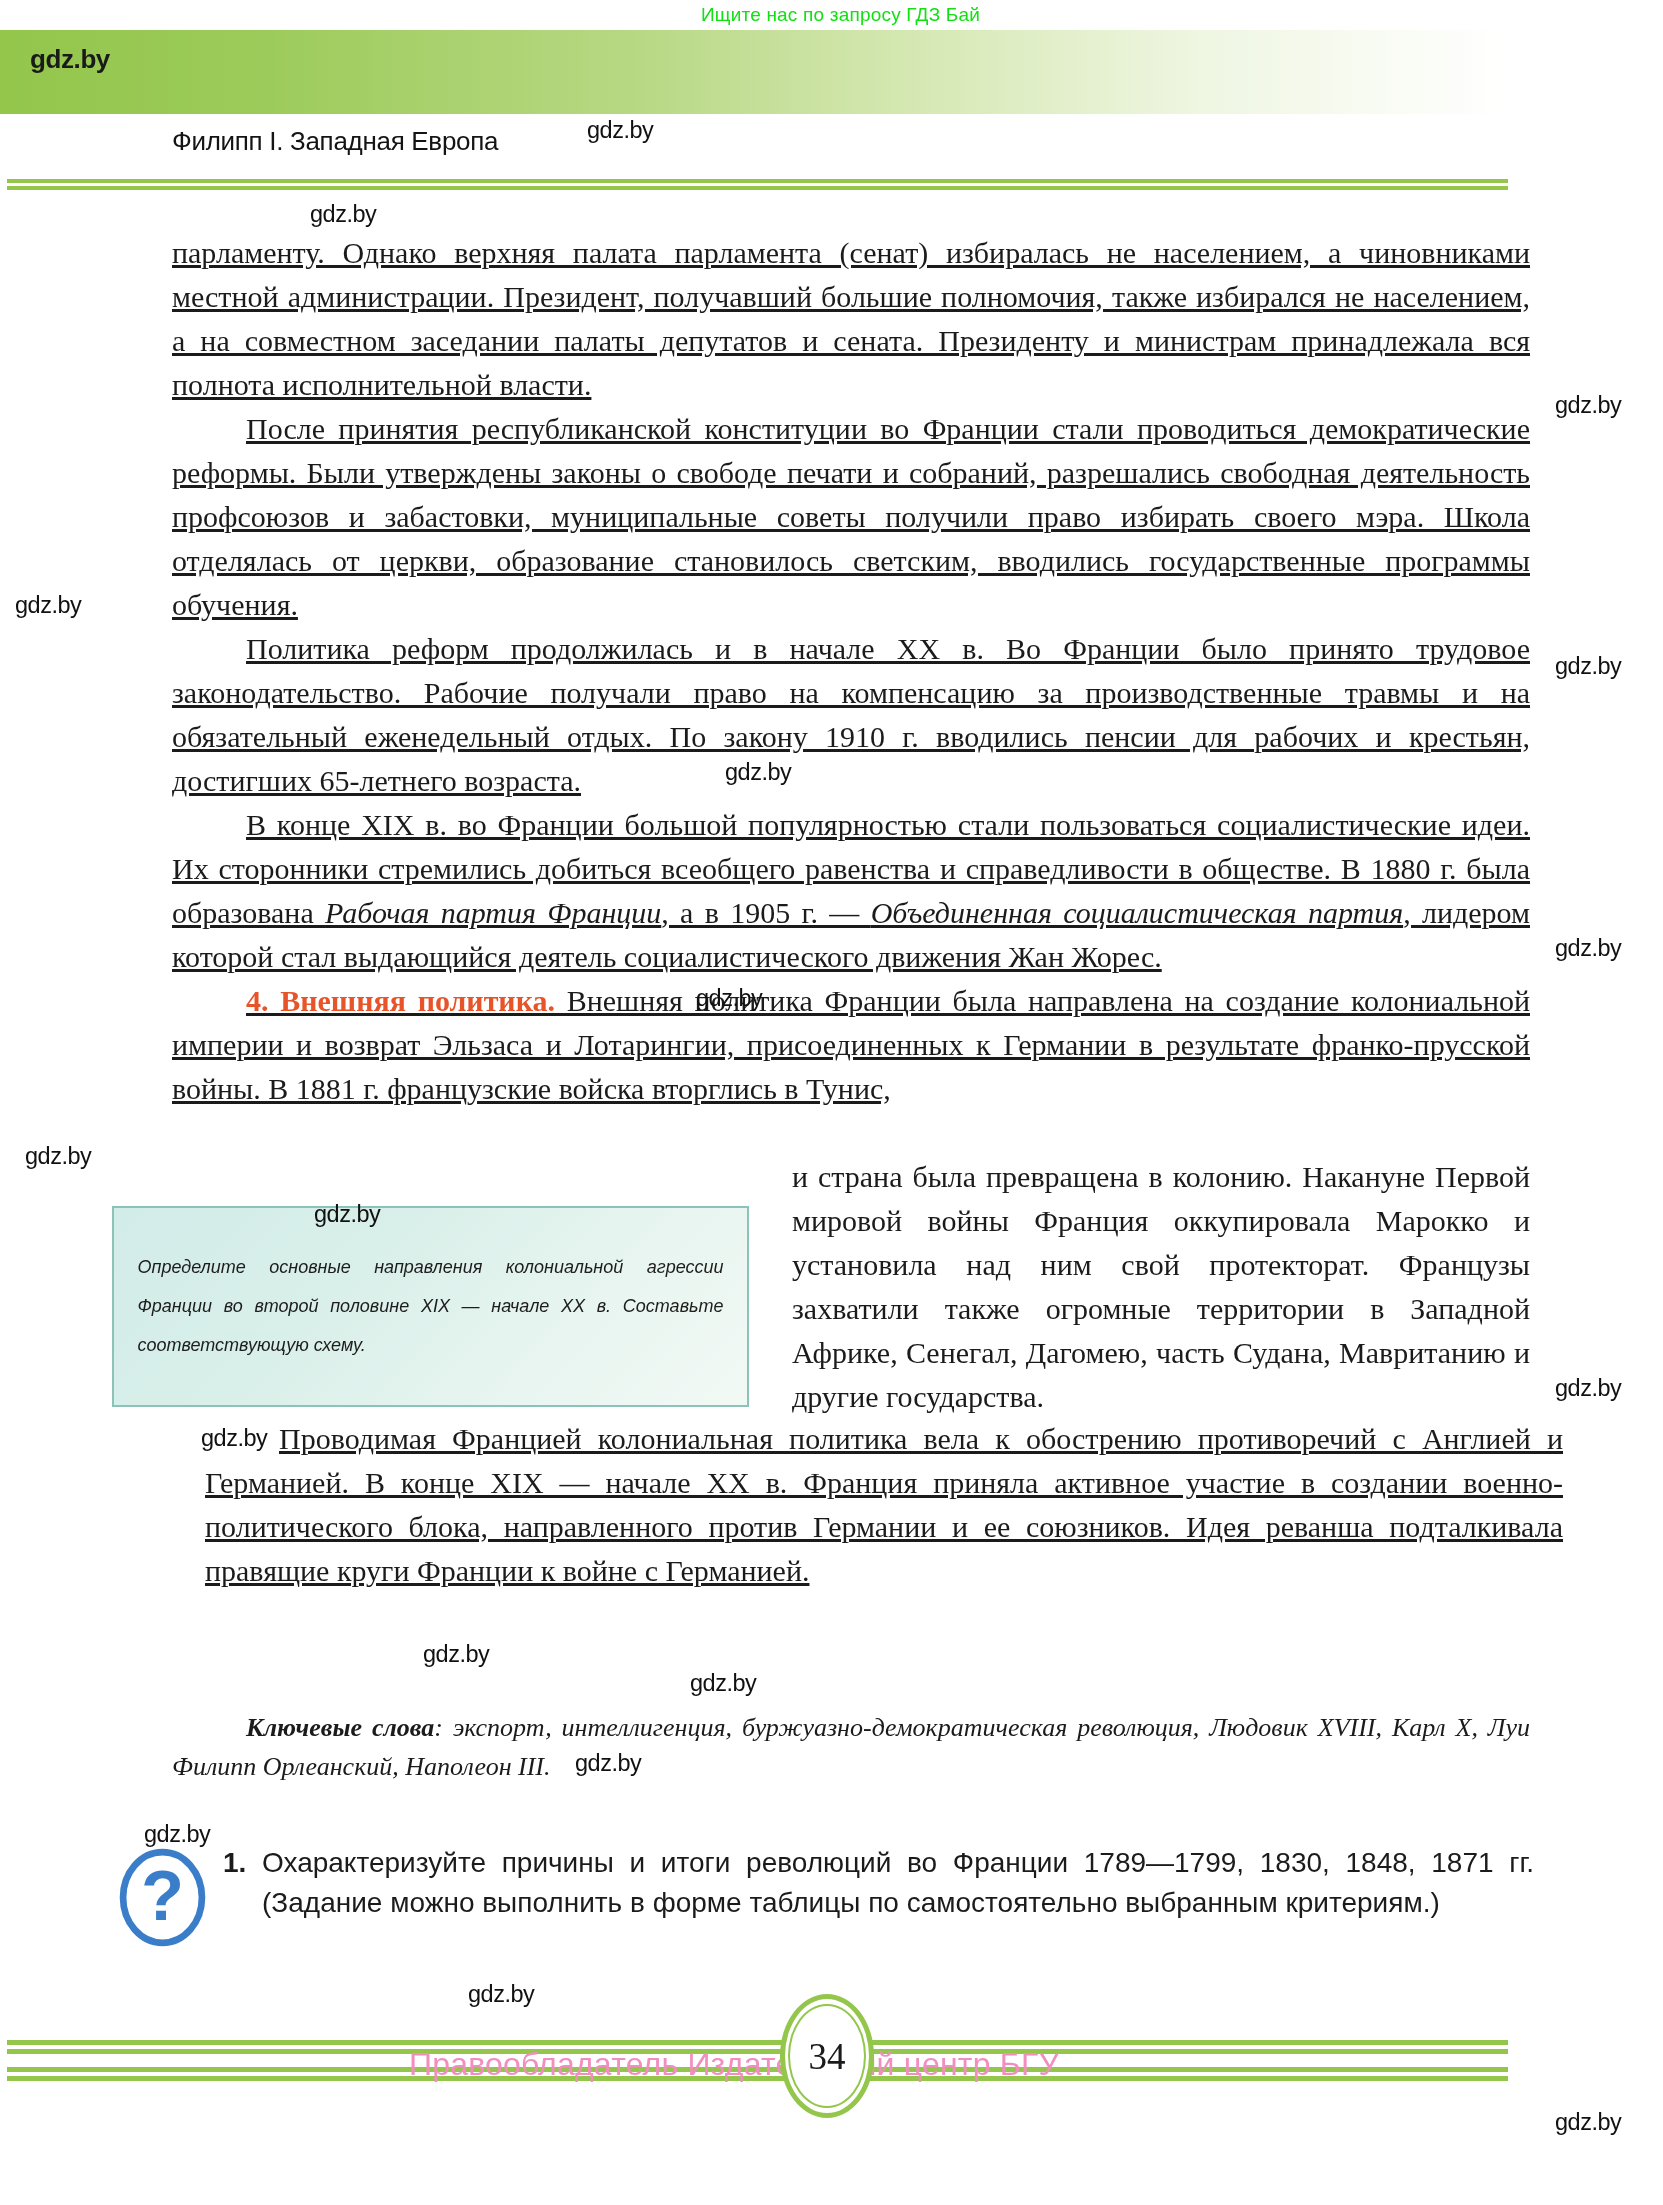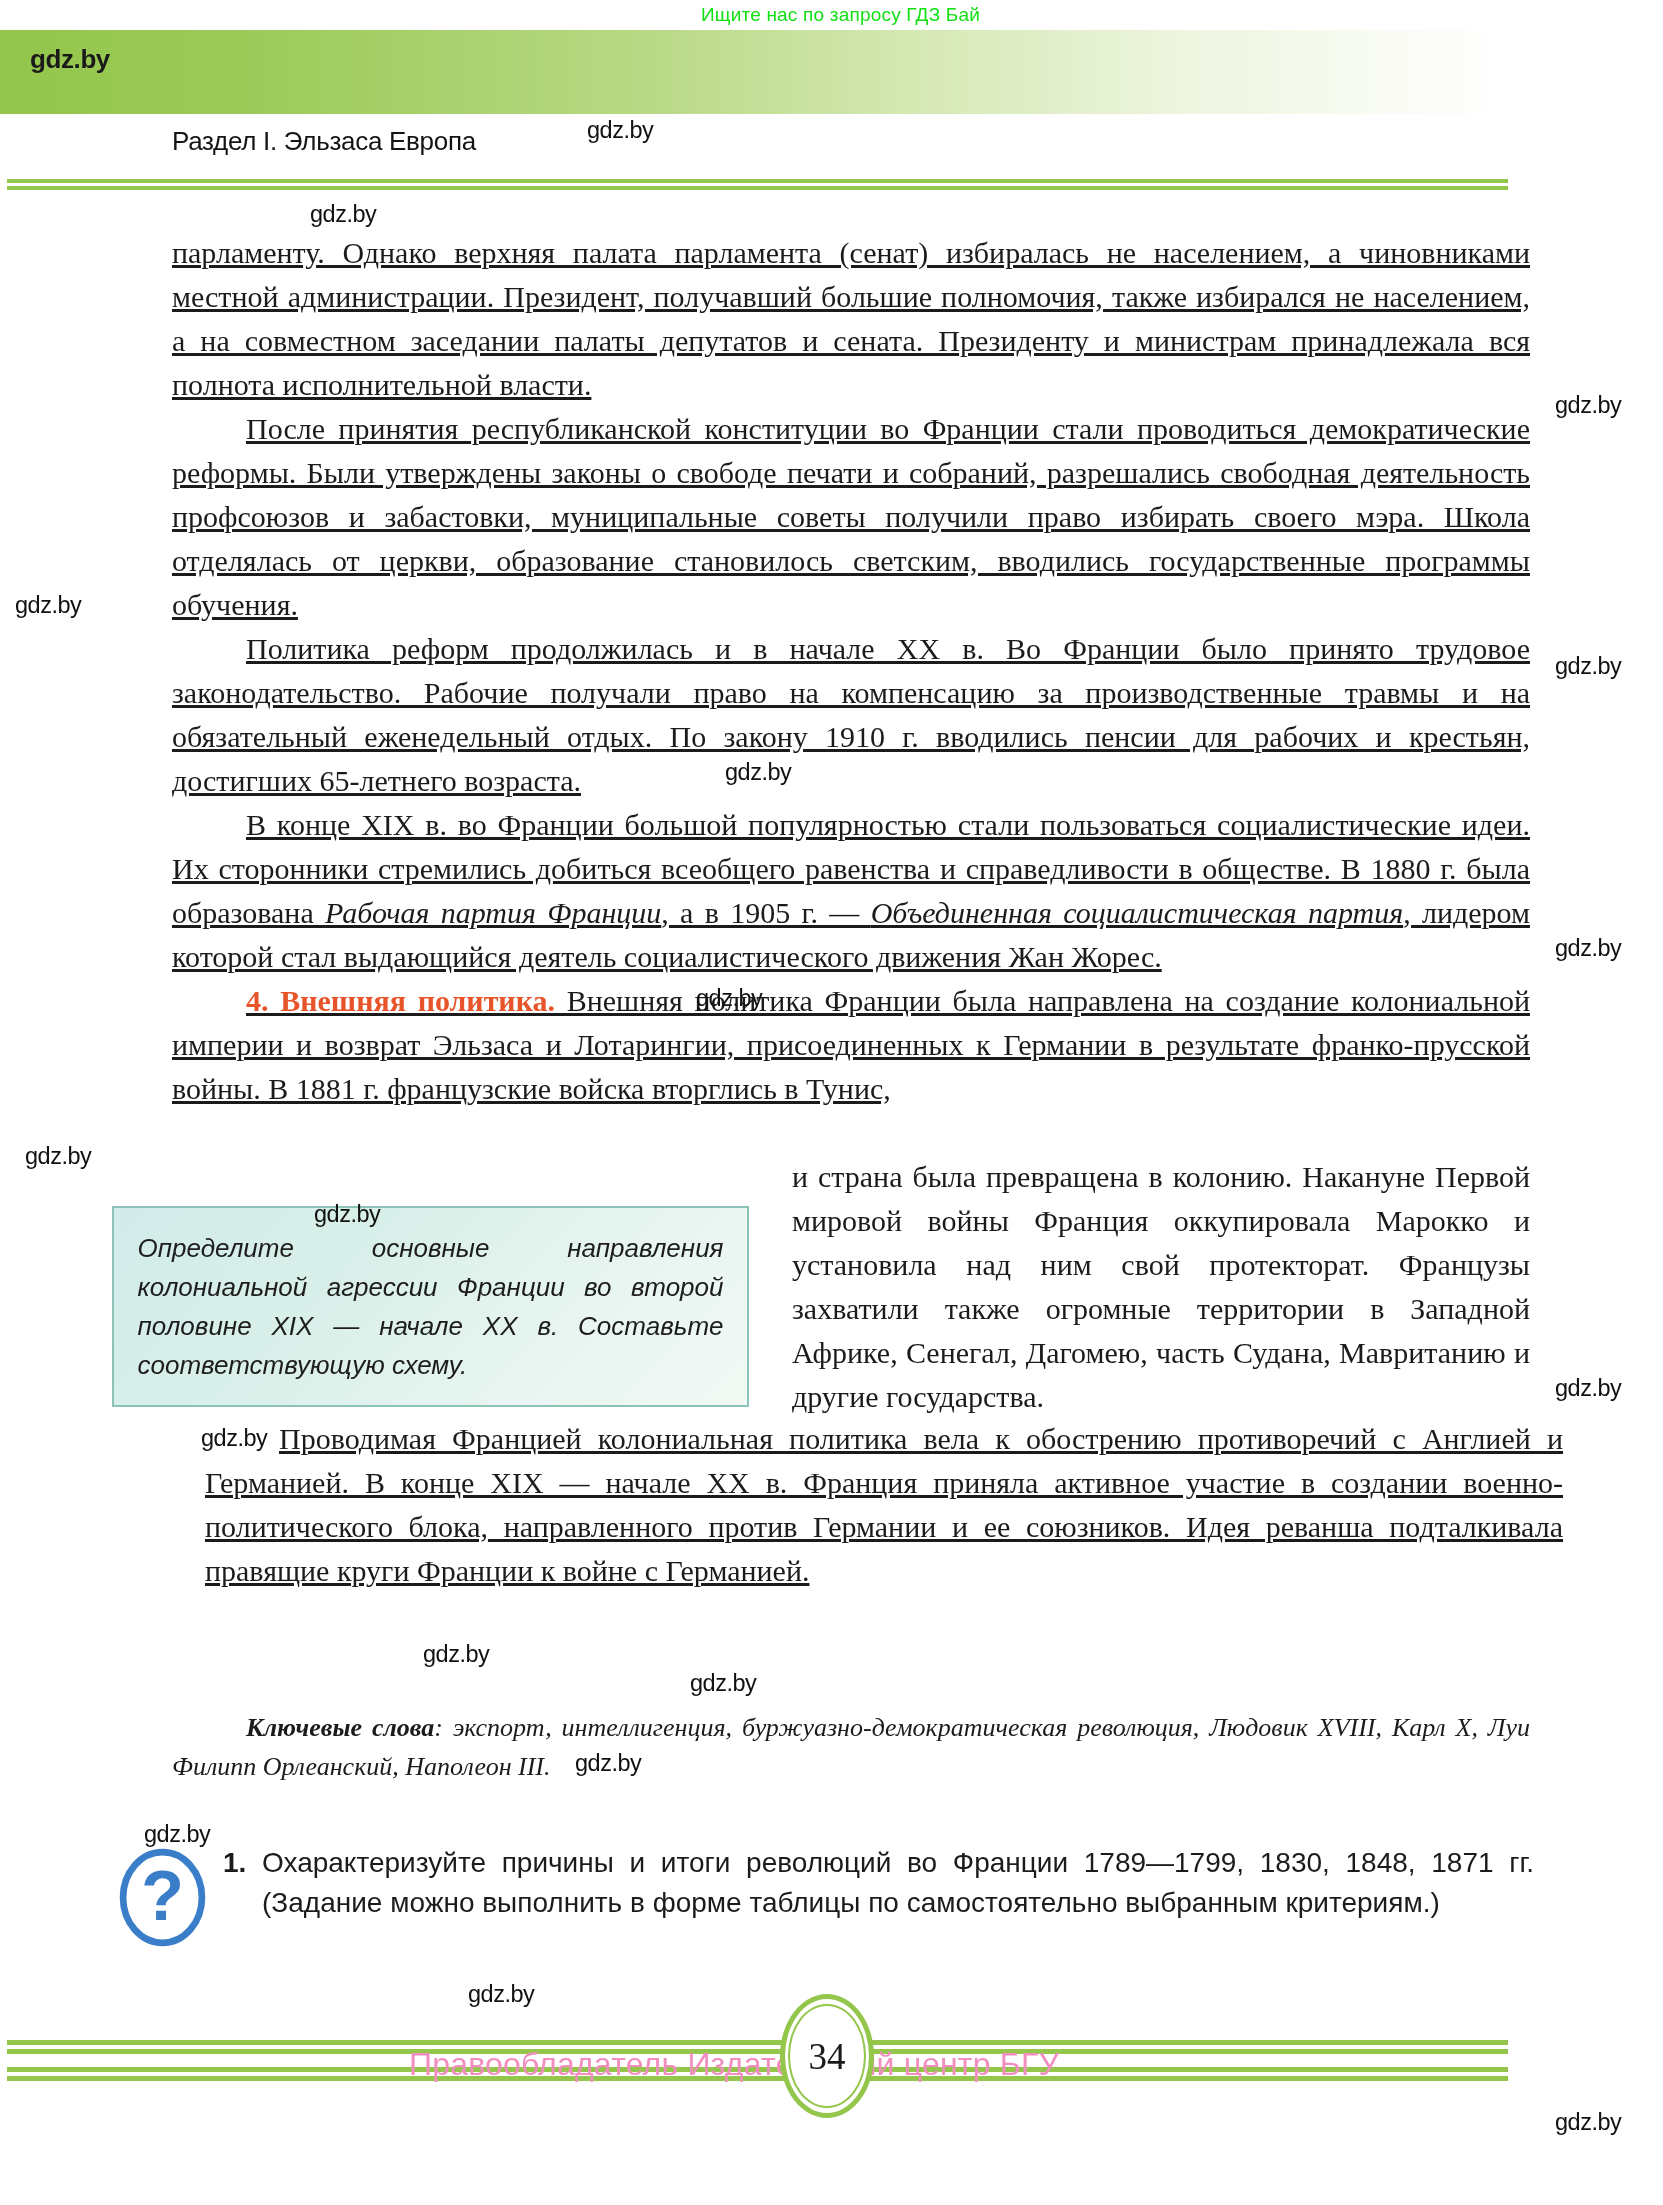--- a/index.html
+++ b/index.html
@@ -126,21 +126,21 @@
     box-sizing: border-box;
     background: linear-gradient(135deg, #d2ecea 0%, #d9efe9 35%, #e8f5f0 70%, #f2f9f5 100%);
     border: 2.5px solid #8cc3b8;
     display: flex;
     align-items: center;
   }
   .callout-text {
     margin: 0 23.5px;
     font-family: "Liberation Sans", "DejaVu Sans", sans-serif;
     font-style: italic;
-    font-size: 26px;
+    font-size: 18px;
     line-height: 39px;
     color: #1d1d1d;
     text-align: justify;
   }
 
   
   .side-col {
     position: absolute;
     left: 792px;
     top: 1155px;
@@ -300,21 +300,21 @@
 
 <div class="page">
 
   <div class="promo-bar">
     <div class="promo-text">Ищите нас по запросу ГДЗ Бай</div>
   </div>
 
   <div class="header-band"></div>
   <div class="header-band-wm">gdz.by</div>
 
-  <div class="running-head">Раздел I. Эльзаса Европа</div>
+  <div class="running-head">Филипп I. Западная Европа</div>
 
   <div class="rule-top">
     <div class="bar b1"></div>
     <div class="bar b2"></div>
   </div>
 
   <div class="content">
     <p class="body no-indent">парламенту. Однако верхняя палата парламента (сенат) избиралась не населением, а чиновниками местной администрации. Президент, получавший большие полномочия, также избирался не населением, а на совместном заседании палаты депутатов и сената. Президенту и министрам принадлежала вся полнота исполнительной власти.</p>
     <p class="body">После принятия республиканской конституции во Франции стали проводиться демократические реформы. Были утверждены законы о свободе печати и собраний, разрешались свободная деятельность профсоюзов и забастовки, муниципальные советы получили право избирать своего мэра. Школа отделялась от церкви, образование становилось светским, вводились государственные программы обучения.</p>
     <p class="body">Политика реформ продолжилась и в начале XX в. Во Франции было принято трудовое законодательство. Рабочие получали право на компенсацию за производственные травмы и на обязательный еженедельный отдых. По закону 1910 г. вводились пенсии для рабочих и крестьян, достигших 65-летнего возраста.</p>

